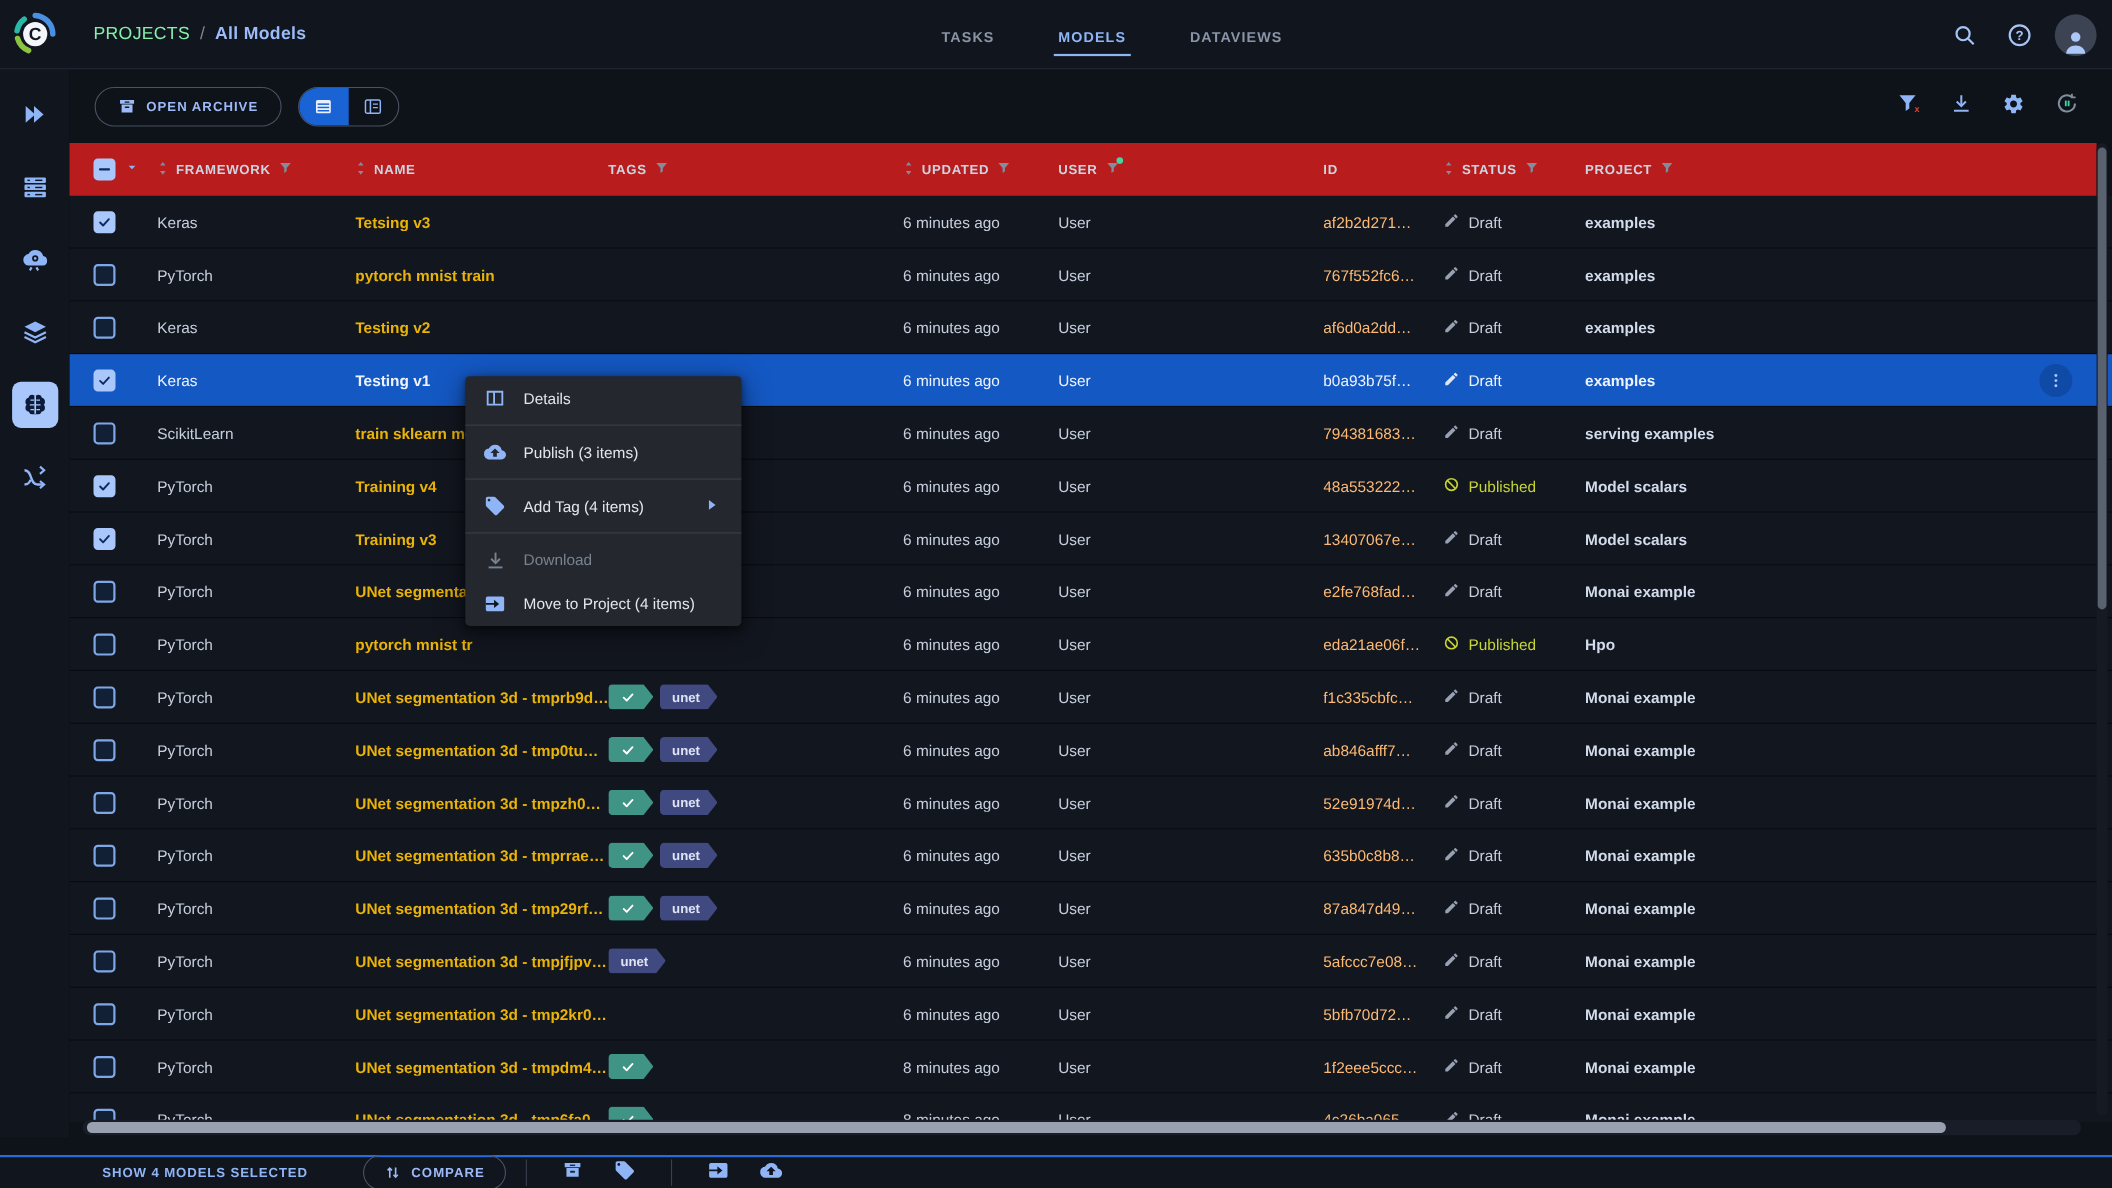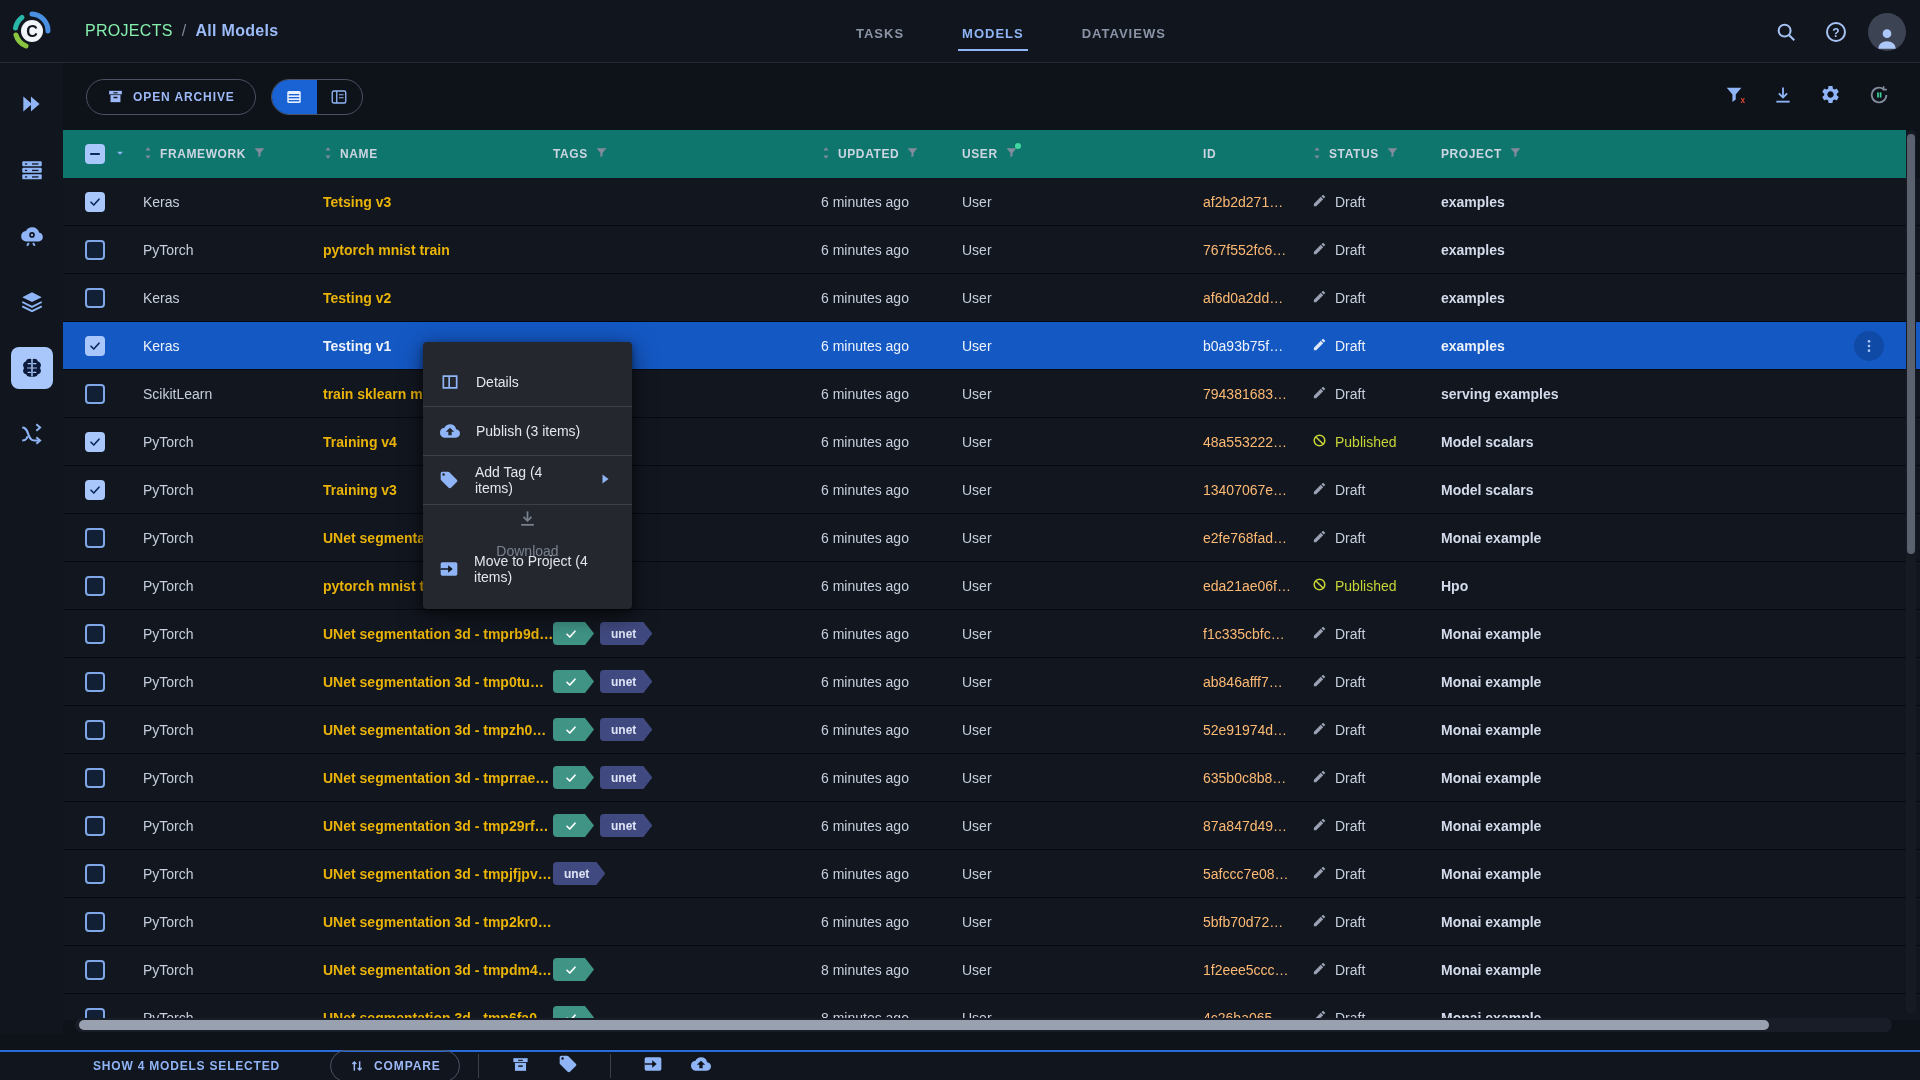--- a/index.html
+++ b/index.html
@@ -40,21 +40,21 @@
     border-radius:18px; color:#9db9f7; font-size:12px; font-weight:bold; letter-spacing:.9px; cursor:pointer; background:transparent; }
   .open-archive { margin-left:23px; }
   .view-toggle { margin-left:15px; display:flex; height:36px; border:1px solid #4a5263; border-radius:18px; overflow:hidden; }
   .view-seg { width:45px; display:flex; align-items:center; justify-content:center; color:#8fb5f6; cursor:pointer; }
   .view-seg.active { background:#1a63d4; color:#e8efff; }
   .toolbar-right { position:absolute; right:30px; top:0; height:67px; display:flex; align-items:center; gap:27px; }
   .tool-ic { color:#8fb5f6; cursor:pointer; position:relative; }
 
   
   .grid { display:grid; grid-template-columns:80px 180px 230px 268px 141px 241px 109px 129px minmax(0,1fr); align-items:center; }
-  .thead { position:absolute; left:0; right:14px; top:67px; height:48px; background:#0f766e; z-index:5; }
+  .thead { position:absolute; left:0; right:14px; top:67px; height:48px; background:#b91c1c; z-index:5; }
   .hcell { display:flex; align-items:center; gap:7px; font-size:12px; font-weight:bold; letter-spacing:.6px; color:#cdd5e2; cursor:pointer; }
   .hcell .funnel { color:#828c9c; position:relative; }
   .hcell .sort { color:#828c9c; }
   .fdot { position:absolute; right:-3px; top:-3px; width:6px; height:6px; border-radius:50%; background:#3fd8a0; }
   .chk-head { display:flex; align-items:center; gap:9px; padding-left:22px; }
   .caret { color:#8fb5f6; }
 
   .tbody { position:absolute; left:0; right:0; top:115px; bottom:14px; overflow:hidden; }
   .row { position:relative; height:48px; background:#12161f; border-bottom:1px solid #070a10; cursor:pointer; }
   .row.selected { background:#1458c4; }
@@ -75,25 +75,25 @@
   .status-cell { display:flex; align-items:center; gap:8px; }
   .status-cell .st-ic { color:#97a1b1; }
   .status-cell.published { color:#c6d435; }
   .status-cell.published .st-ic { color:#c6d435; }
   .status-cell.published .st-txt { color:#c6d435; }
   .row.selected .status-cell .st-ic { color:#dfe7f5; }
   .kebab { position:absolute; right:36px; top:9px; width:30px; height:30px; border-radius:50%; background:#0f4aa6;
     display:flex; align-items:center; justify-content:center; color:#a9c7fa; cursor:pointer; }
 
   
-  .menu { position:absolute; left:423px; top:342px; width:209px; background:#24272e; border-radius:4px;
-    box-shadow:0 6px 24px rgba(0,0,0,.55), 0 2px 6px rgba(0,0,0,.4); padding:20px 0; z-index:60; }
+  .menu { position:absolute; left:423px; top:342px; width:251px; background:#24272e; border-radius:4px;
+    box-shadow:0 6px 24px rgba(0,0,0,.55), 0 2px 6px rgba(0,0,0,.4); padding:0 0; z-index:60; }
   .menu-item { height:40px; display:flex; align-items:center; gap:15px; padding:0 16px; font-size:14px; color:#e2e6ee; cursor:pointer; }
   .menu-item .icon { color:#8fb5f6; width:22px; }
-  .menu-item.disabled { color:#79828f; cursor:default;flex-direction:column; }
+  .menu-item.disabled { color:#79828f; cursor:default; }
   .menu-item.disabled .icon { color:#79828f; }
   .menu-sep { height:1px; background:#3a3f49; margin:4px 0; }
   .submenu-arrow { margin-left:auto; color:#cfd6e2; font-size:10px; }
 
   
   .hscroll { position:absolute; left:75px; right:28px; bottom:48px; height:14px; background:#181d27; border-radius:7px; z-index:40; }
   .hscroll-thumb { position:absolute; left:4px; top:2px; width:93%; height:10px; border-radius:5px; background:#99a1b0; }
   .vscroll { position:absolute; right:4px; top:130px; width:10px; bottom:66px; background:#151a23; border-radius:5px; z-index:40; }
   .vscroll-thumb { position:absolute; left:1px; top:4px; width:8px; height:420px; border-radius:4px; background:#5a6270; }
 

